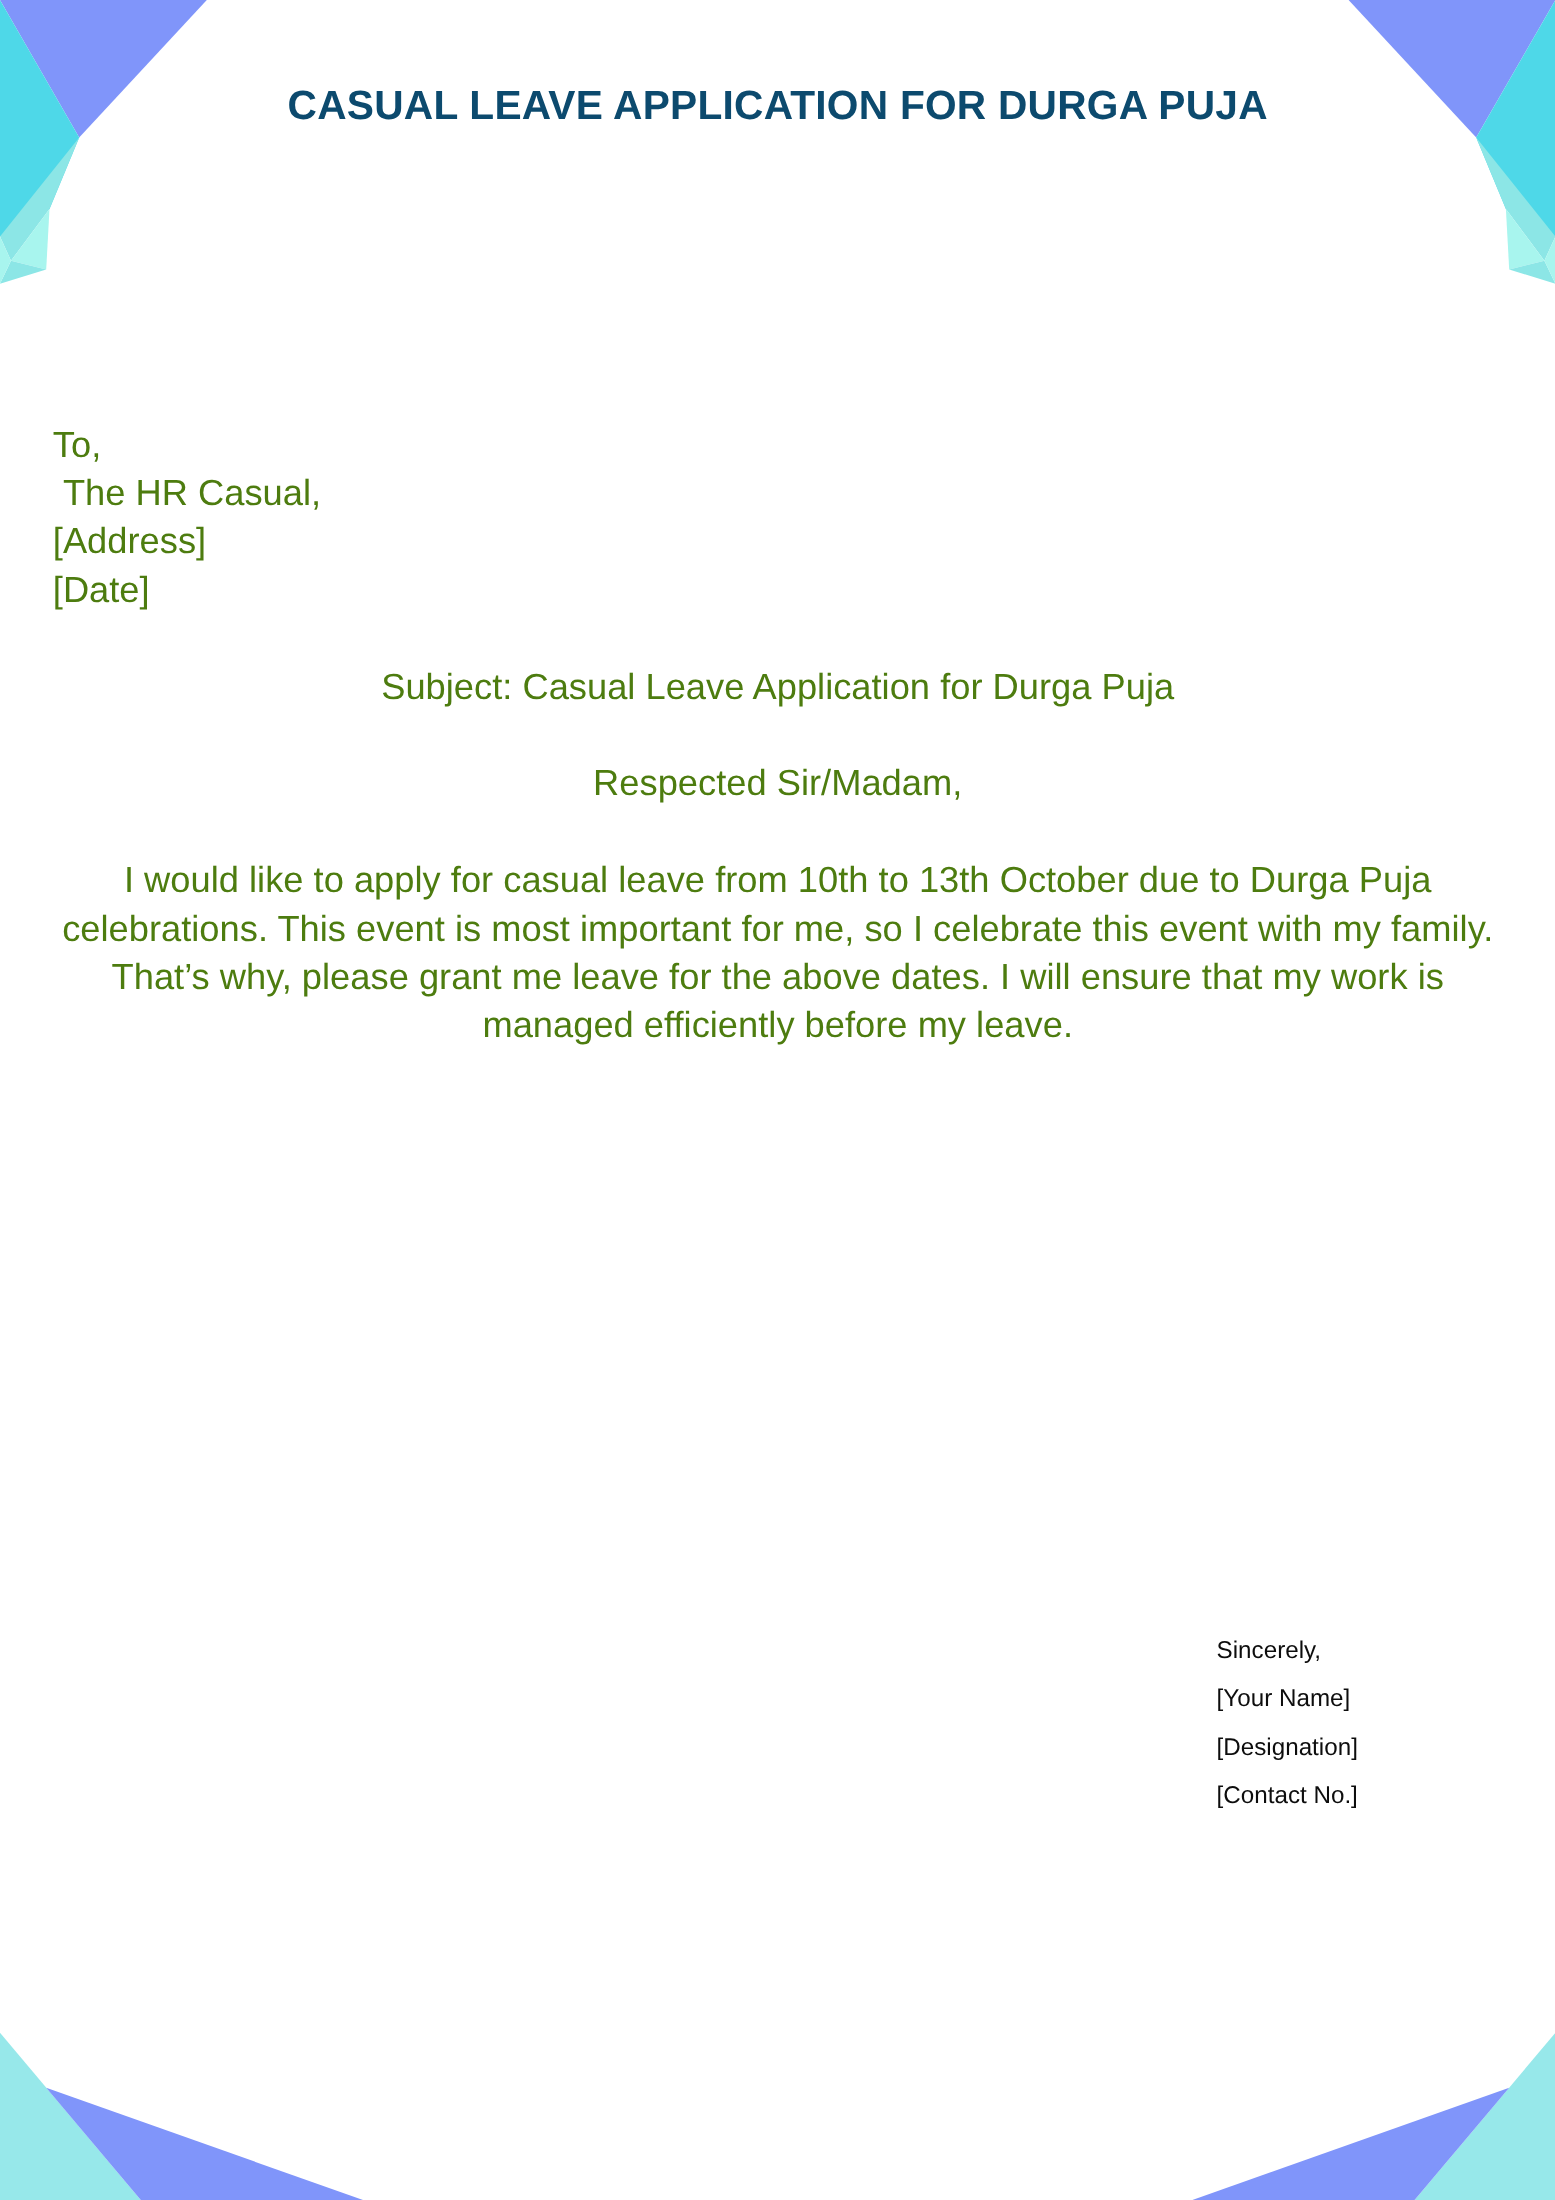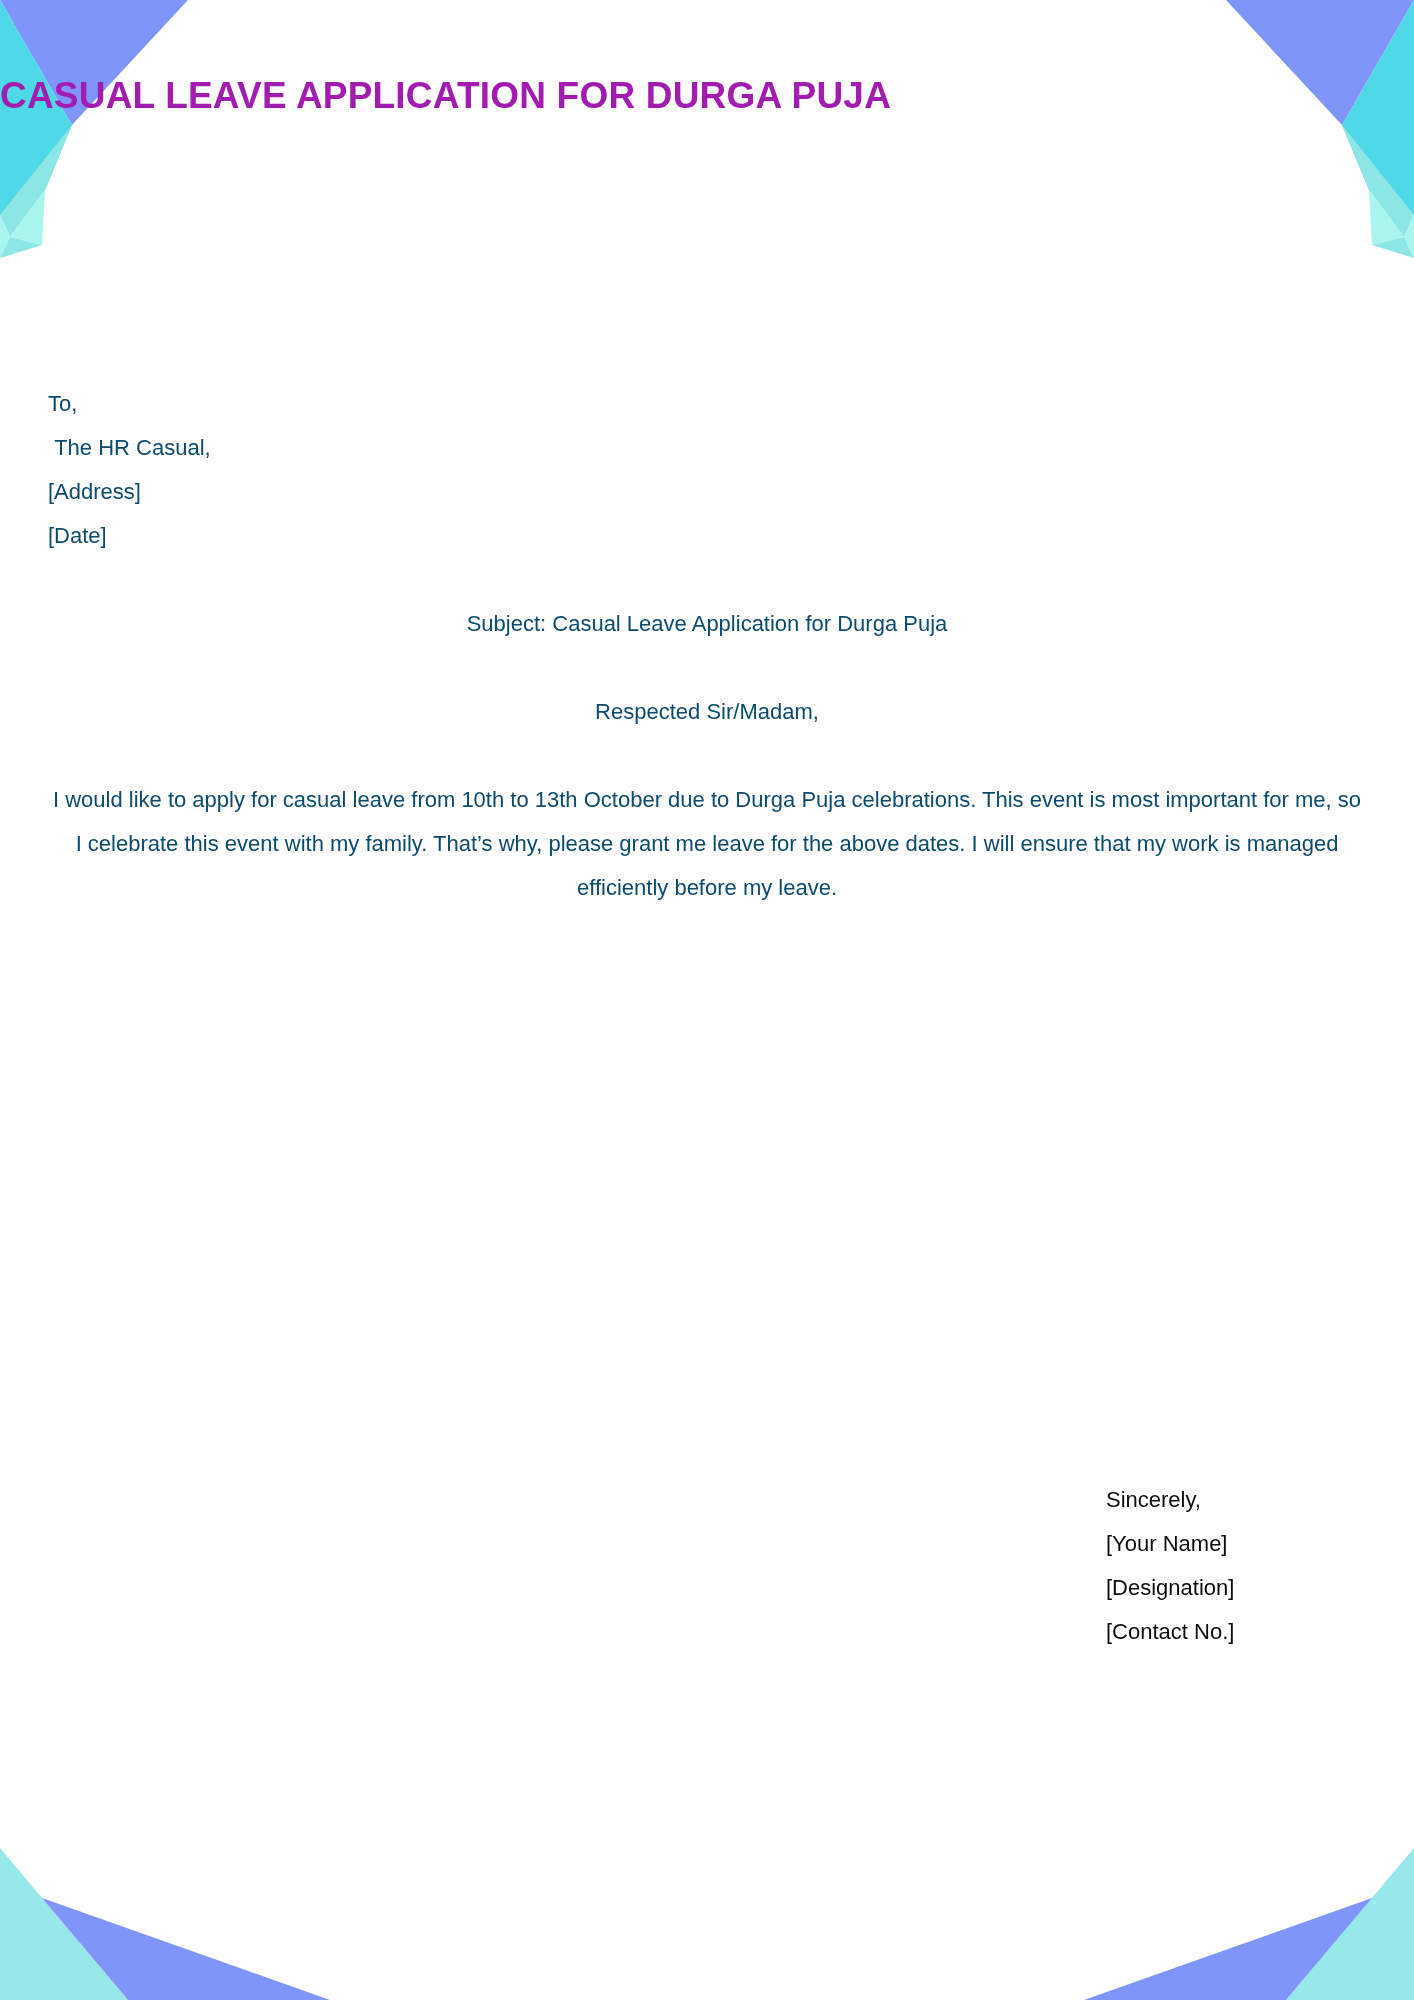--- a/index.html
+++ b/index.html
@@ -27,35 +27,36 @@
   .corner-tr { top: 0; right: 0; width: 230px; height: 260px; }
   .corner-bl { bottom: 0; left: 0; width: 330px; height: 220px; }
   .corner-br { bottom: 0; right: 0; width: 330px; height: 220px; }
 
   
   .doc-title {
     position: absolute;
     top: 75px;
     left: 0;
     width: 100%;
+    text-align: center;
     font-size: 37px;
     font-weight: bold;
     letter-spacing: 0.2px;
-    color: #a21caf;
+    color: #0c4a6e;
   }
 
   
   .letter {
     position: absolute;
     top: 382px;
     left: 48px;
     width: 1318px;
-    font-size: 22px;
+    font-size: 33px;
     line-height: 44px;
-    color: #0c4a6e;
+    color: #4d7c0f;
   }
   .block { margin: 0; }
   .block-line { white-space: pre-wrap; }
   .gap-sm { height: 44px; }
   .gap-md { height: 44px; }
   .para {
     margin: 0;
     text-align: center;
   }
   .signature {

